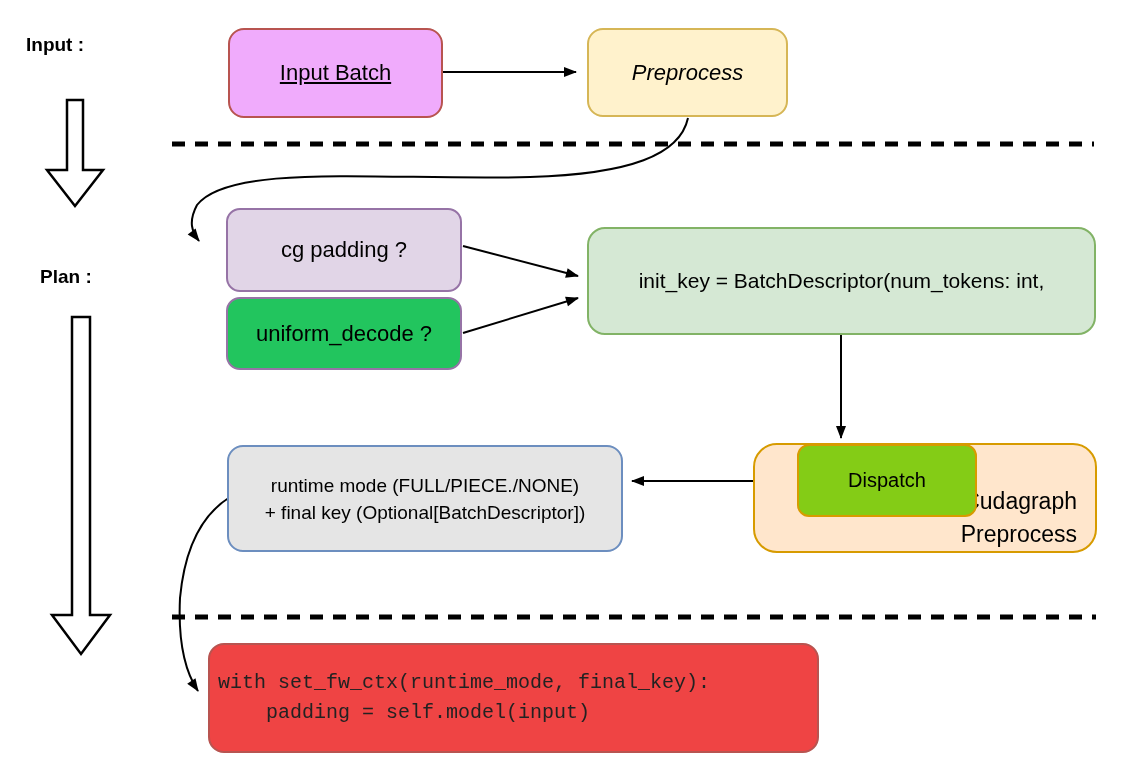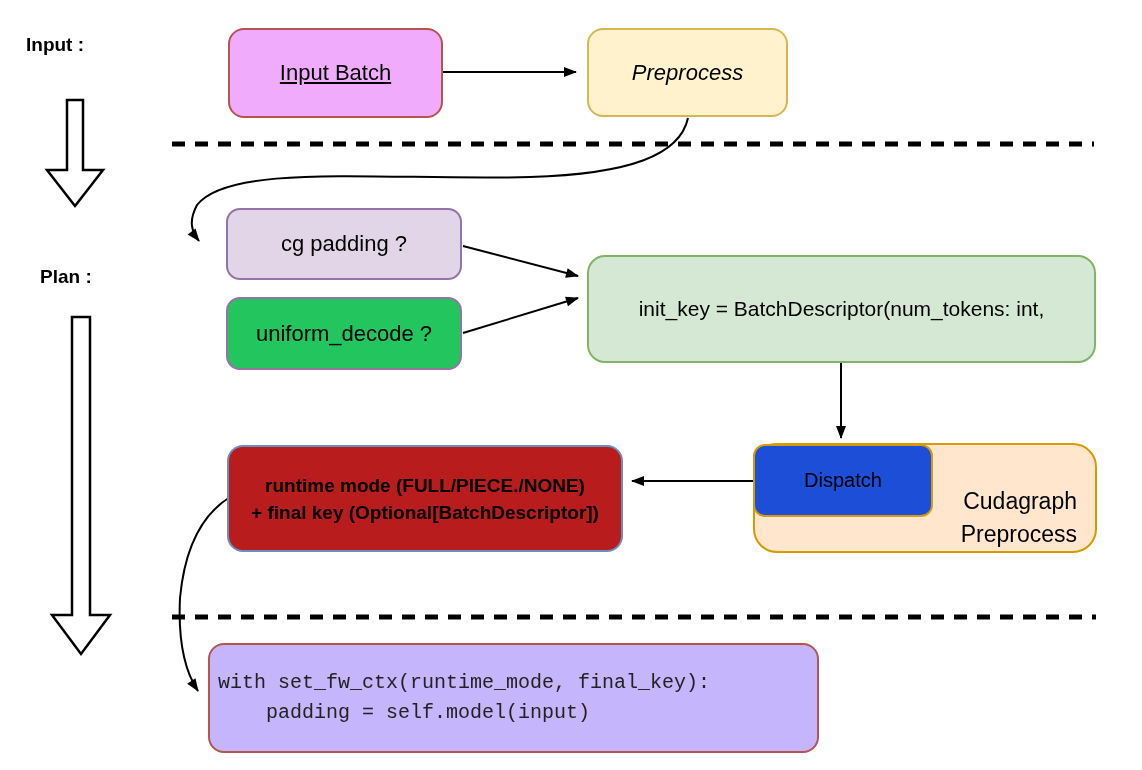--- a/index.html
+++ b/index.html
@@ -30,21 +30,21 @@
     border: 2px solid #000;
     display: flex;
     flex-direction: column;
     align-items: center;
     justify-content: center;
     text-align: center;
   }
   .node .line { display: block; white-space: nowrap; }
   .n-inputbatch { left: 228px; top: 28px;  width: 215px; height: 90px;  border-radius: 16px; font-size: 22px; }
   .n-preprocess { left: 587px; top: 28px;  width: 201px; height: 89px;  border-radius: 16px; font-size: 22px; font-style: italic; }
-  .n-cgpad     { left: 226px; top: 208px; width: 236px; height: 72px;  border-radius: 14px; font-size: 22px; }
+  .n-cgpad     { left: 226px; top: 208px; width: 236px; height: 84px;  border-radius: 14px; font-size: 22px; }
   .n-unidec    { left: 226px; top: 297px; width: 236px; height: 73px;  border-radius: 14px; font-size: 22px; }
   .n-initkey   { left: 587px; top: 227px; width: 509px; height: 108px; border-radius: 18px; font-size: 21px; line-height: 28px; }
   .n-cuda      { left: 753px; top: 443px; width: 344px; height: 110px; border-radius: 24px; font-size: 23px; line-height: 33px;
                  align-items: flex-end; padding-right: 18px; justify-content: flex-end; }
   .n-dispatch  { left: 753px; top: 444px; width: 180px; height: 73px;  border-radius: 12px; font-size: 20px; }
   .n-runtime   { left: 227px; top: 445px; width: 396px; height: 107px; border-radius: 16px; font-size: 19px; line-height: 27px; }
   .n-code      { left: 208px; top: 643px; width: 611px; height: 110px; border-radius: 16px;
                  font-family: "Liberation Mono", "DejaVu Sans Mono", monospace;
                  font-size: 20px; line-height: 30px;
                  align-items: flex-start; padding-left: 6px; text-align: left; color: #222222; }
@@ -89,36 +89,36 @@
   </div>
 
   <div class="node n-cgpad" style="background-color: rgb(225, 213, 231); border-color: rgb(150, 115, 166);">
     <span class="line">cg padding ?</span>
   </div>
 
   <div class="node n-unidec" style="background-color: #22c55e; border-color: rgb(150, 115, 166);">
     <span class="line">uniform_decode ?</span>
   </div>
 
-  <div class="node n-initkey" style="background-color: rgb(213, 232, 212); border-color: rgb(130, 179, 102); margin-top: 28px;">
+  <div class="node n-initkey" style="background-color: rgb(213, 232, 212); border-color: rgb(130, 179, 102);">
     <span class="line">init_key = BatchDescriptor(num_tokens: int,</span>
   </div>
 
   <div class="node n-cuda" style="background-color: rgb(255, 230, 204); border-color: rgb(215, 155, 0);">
     <span class="line">Cudagraph</span>
     <span class="line">Preprocess</span>
   </div>
 
-  <div class="node n-dispatch" style="background-color: #1d4ed8; border-color: rgb(215, 155, 0);">
+  <div class="node n-dispatch" style="background-color: #84cc16; border-color: rgb(215, 155, 0); margin-left: 44px;">
     <span class="line">Dispatch</span>
   </div>
 
-  <div class="node n-runtime" style="background-color: #b91c1c; border-color: rgb(108, 142, 191); font-weight: bold;">
+  <div class="node n-runtime" style="background-color: #e5e5e5; border-color: rgb(108, 142, 191);">
     <span class="line">runtime mode (FULL/PIECE./NONE)</span>
     <span class="line">+ final key (Optional[BatchDescriptor])</span>
   </div>
 
-  <div class="node n-code" style="background-color: #c4b5fd; border-color: rgb(184, 84, 80); padding-left: 8px;">
+  <div class="node n-code" style="background-color: #ef4444; border-color: rgb(184, 84, 80); padding-left: 8px;">
     <span class="line">with set_fw_ctx(runtime_mode, final_key):</span>
     <span class="line">    padding = self.model(input)</span>
   </div>
 
 </div>
 
 </body></html>

